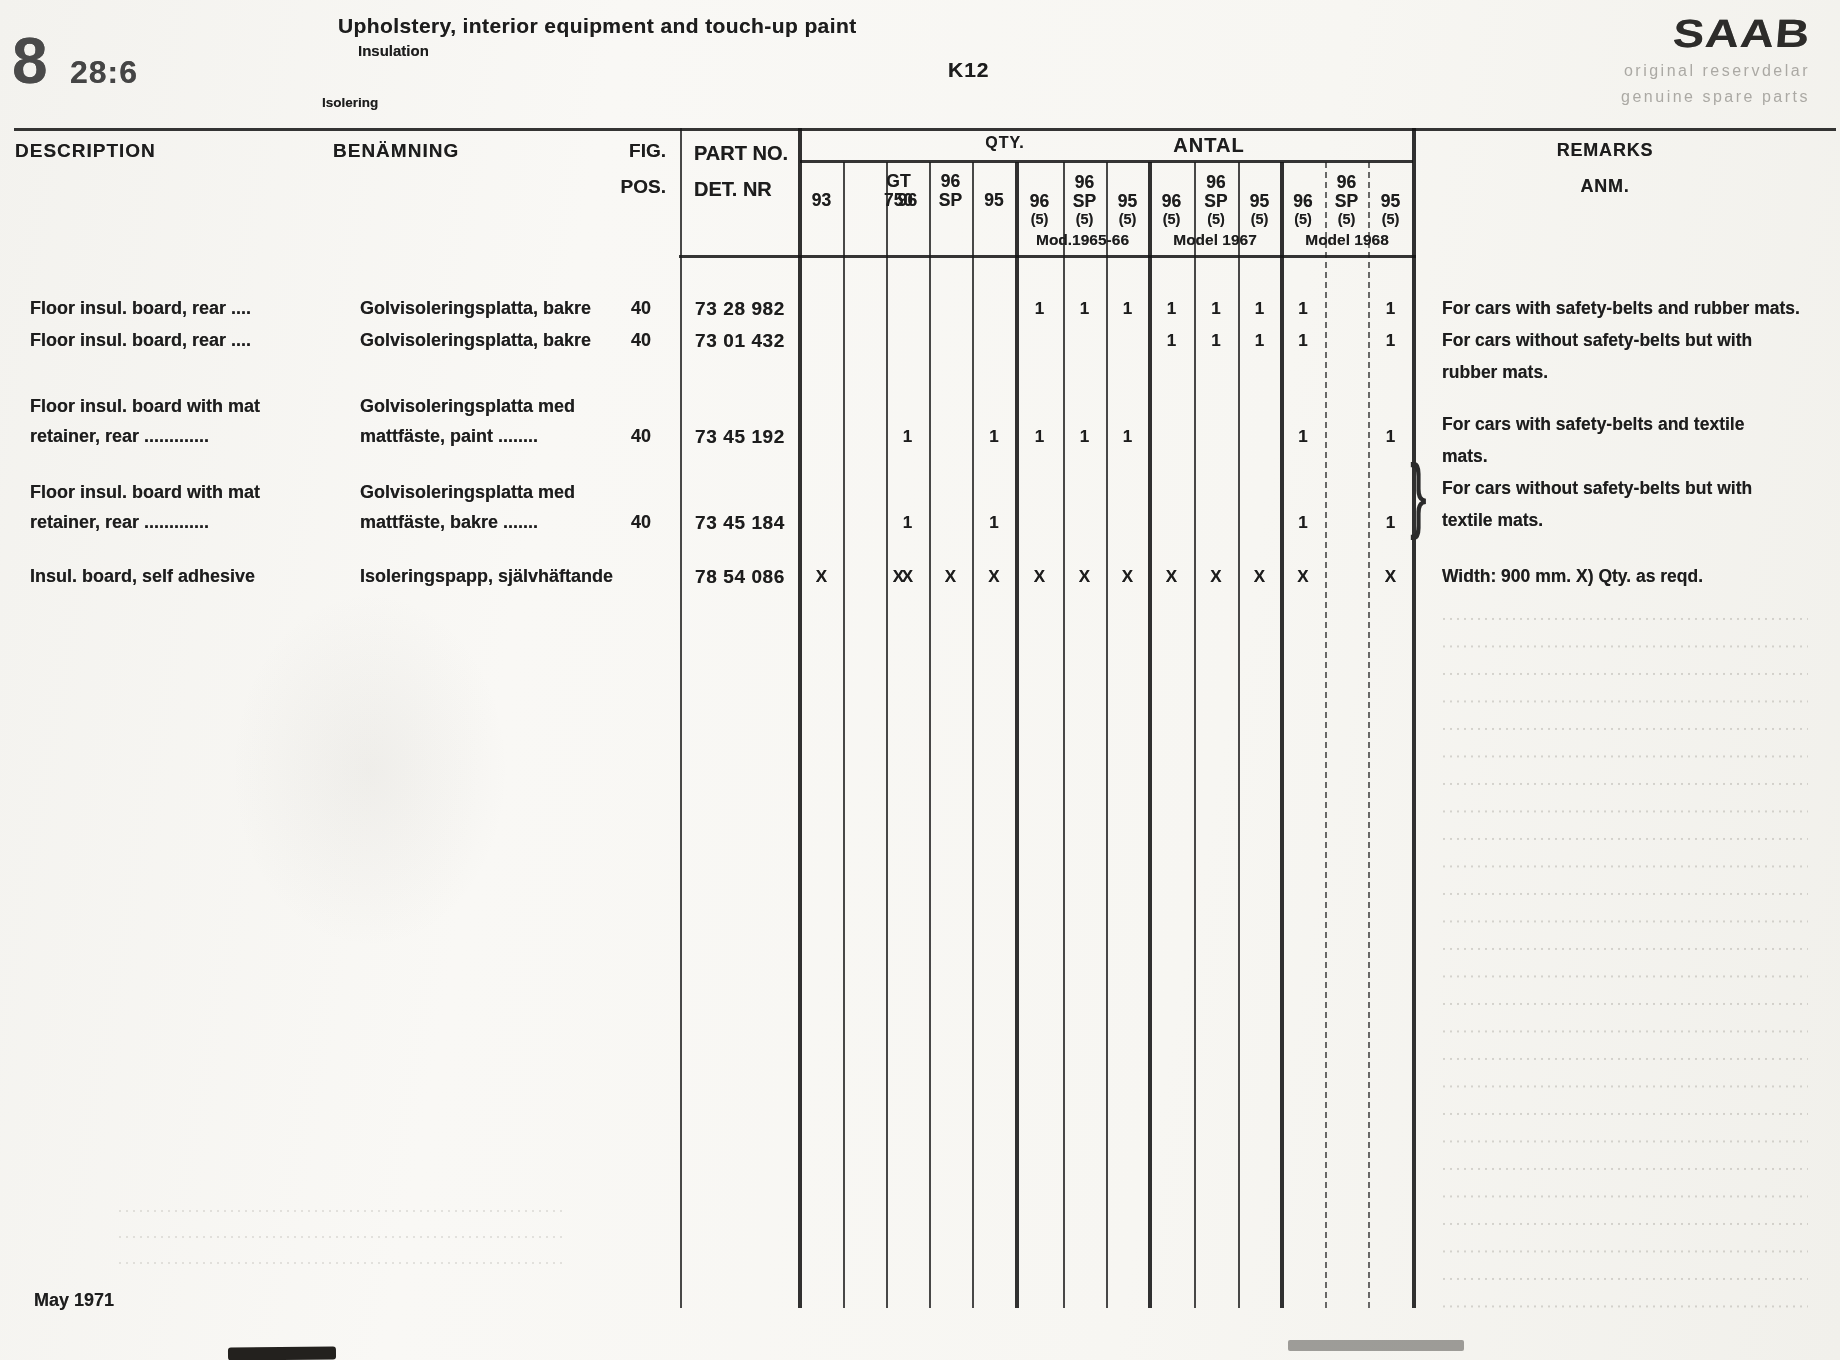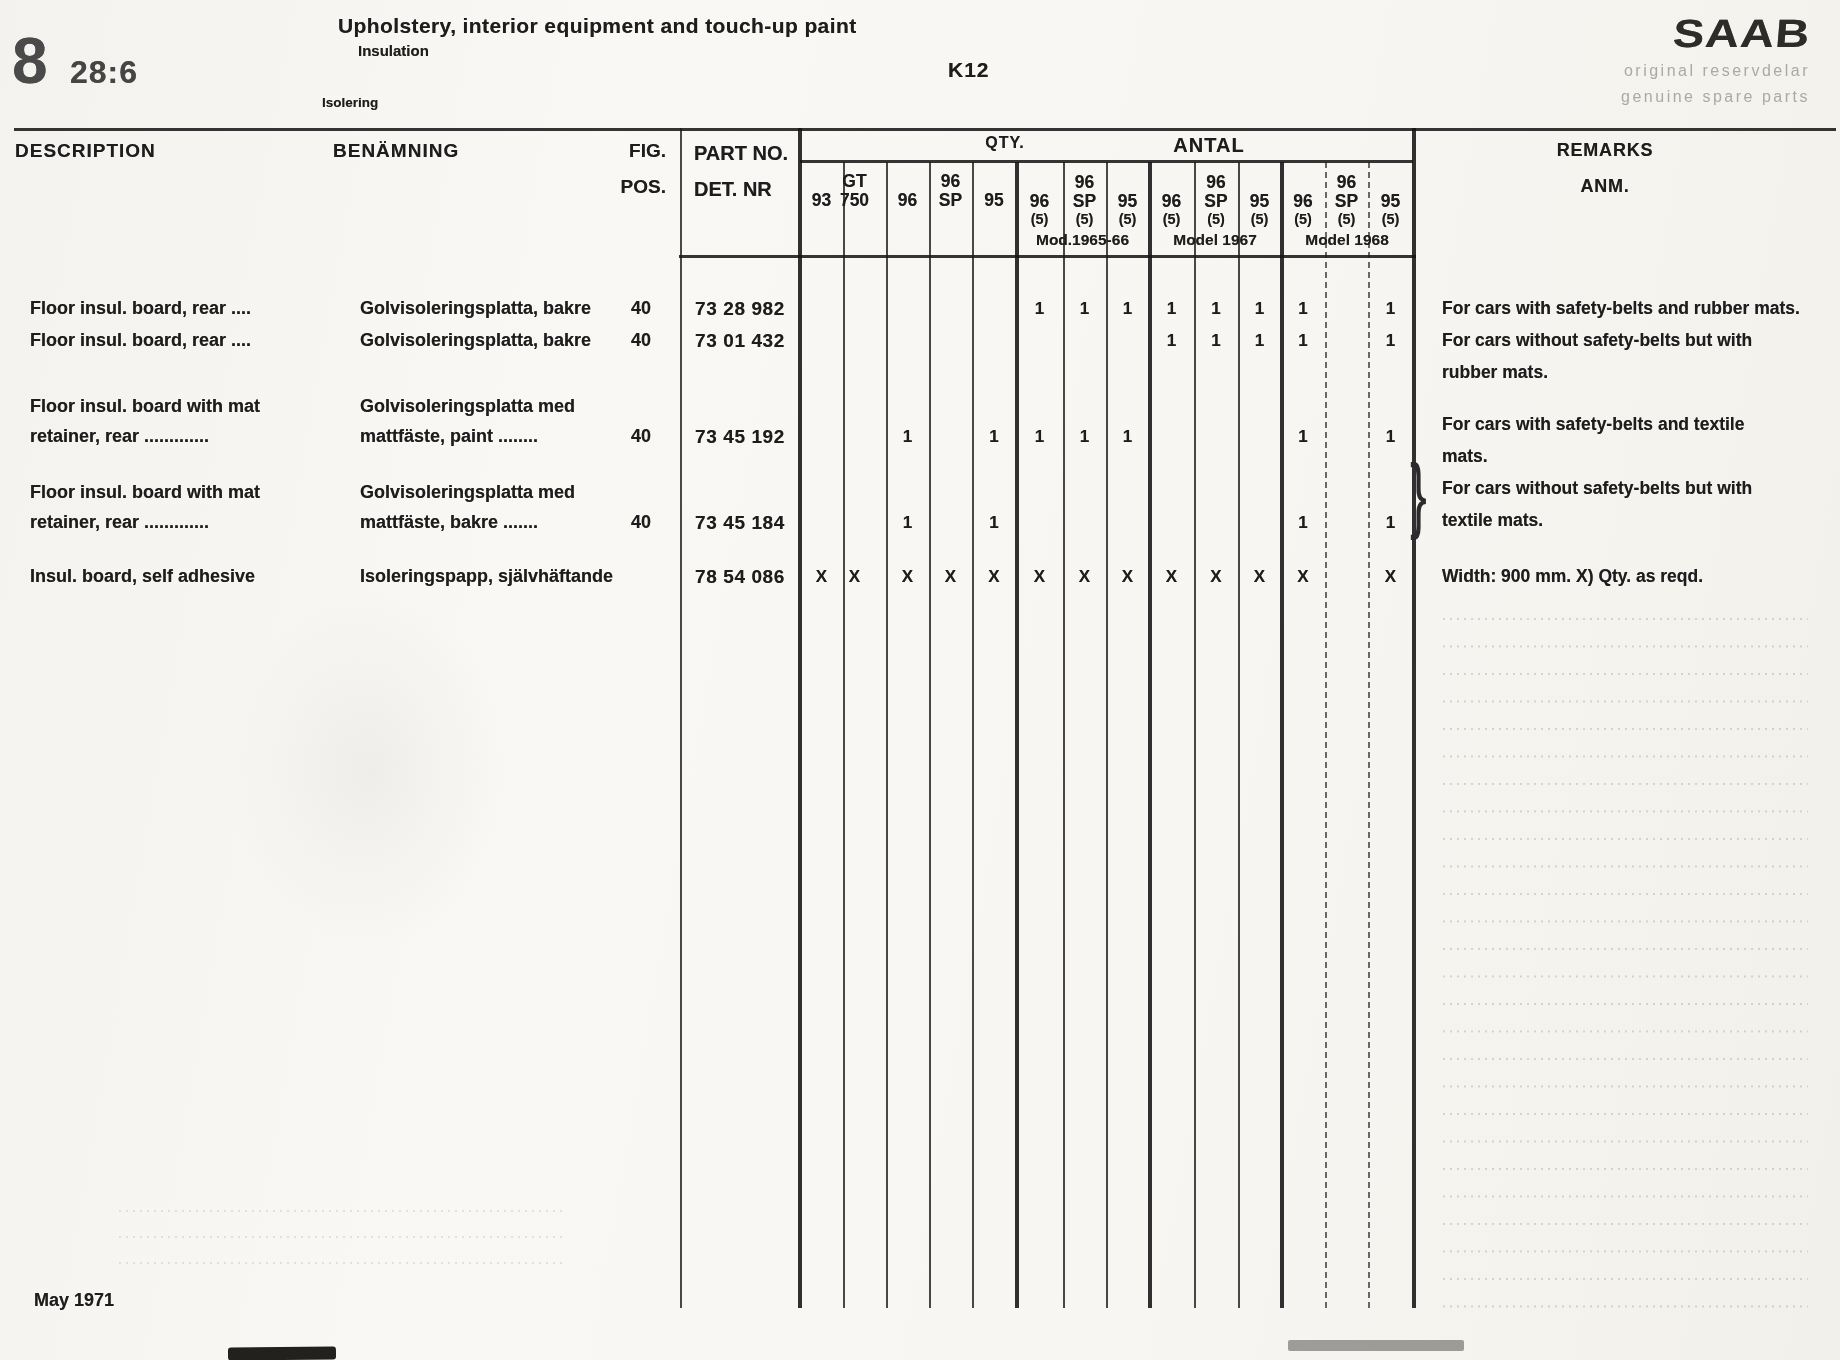--- a/index.html
+++ b/index.html
@@ -42,21 +42,21 @@
   .h-fig{left:596px;top:140px;width:70px;text-align:right;font-size:19px;}
   .h-pos{left:596px;top:176px;width:70px;text-align:right;font-size:19px;}
   .h-part1{left:694px;top:142px;font-size:20px;}
   .h-part2{left:694px;top:178px;font-size:20px;}
   .h-qty{left:950px;top:134px;width:110px;text-align:center;font-size:16px;letter-spacing:1px;}
   .h-antal{left:1149px;top:134px;width:120px;text-align:center;font-size:20px;letter-spacing:1px;}
   .h-rem1{left:1520px;top:140px;width:170px;text-align:center;font-size:18px;letter-spacing:.8px;}
   .h-rem2{left:1520px;top:176px;width:170px;text-align:center;font-size:18px;letter-spacing:.8px;}
 
   
-  .qc1{left:800px;width:43px;}  .qc2{left:843px;width:23px;}  .qc3{left:886px;width:43px;}
+  .qc1{left:800px;width:43px;}  .qc2{left:887px;width:23px;}  .qc3{left:886px;width:43px;}
   .qc4{left:929px;width:43px;}  .qc5{left:972px;width:44px;}  .qc6{left:1016px;width:47px;}
   .qc7{left:1063px;width:43px;} .qc8{left:1106px;width:43px;} .qc9{left:1149px;width:45px;}
   .qc10{left:1194px;width:44px;}.qc11{left:1238px;width:43px;}.qc12{left:1281px;width:44px;}
   .qc13{left:1325px;width:43px;}.qc14{left:1368px;width:45px;}
 
   .qh{position:absolute;top:164px;height:64px;display:flex;flex-direction:column;justify-content:flex-end;
       align-items:center;font-weight:700;font-size:17.5px;line-height:19px;text-shadow:0 0 .5px rgba(25,25,25,.55);}
   .qh.pad{height:46px;}
   .qh .p5{font-size:14.5px;line-height:17px;}
   .grp{position:absolute;top:231px;height:24px;font-weight:700;font-size:15.5px;text-align:center;text-shadow:0 0 .5px rgba(25,25,25,.55);}

